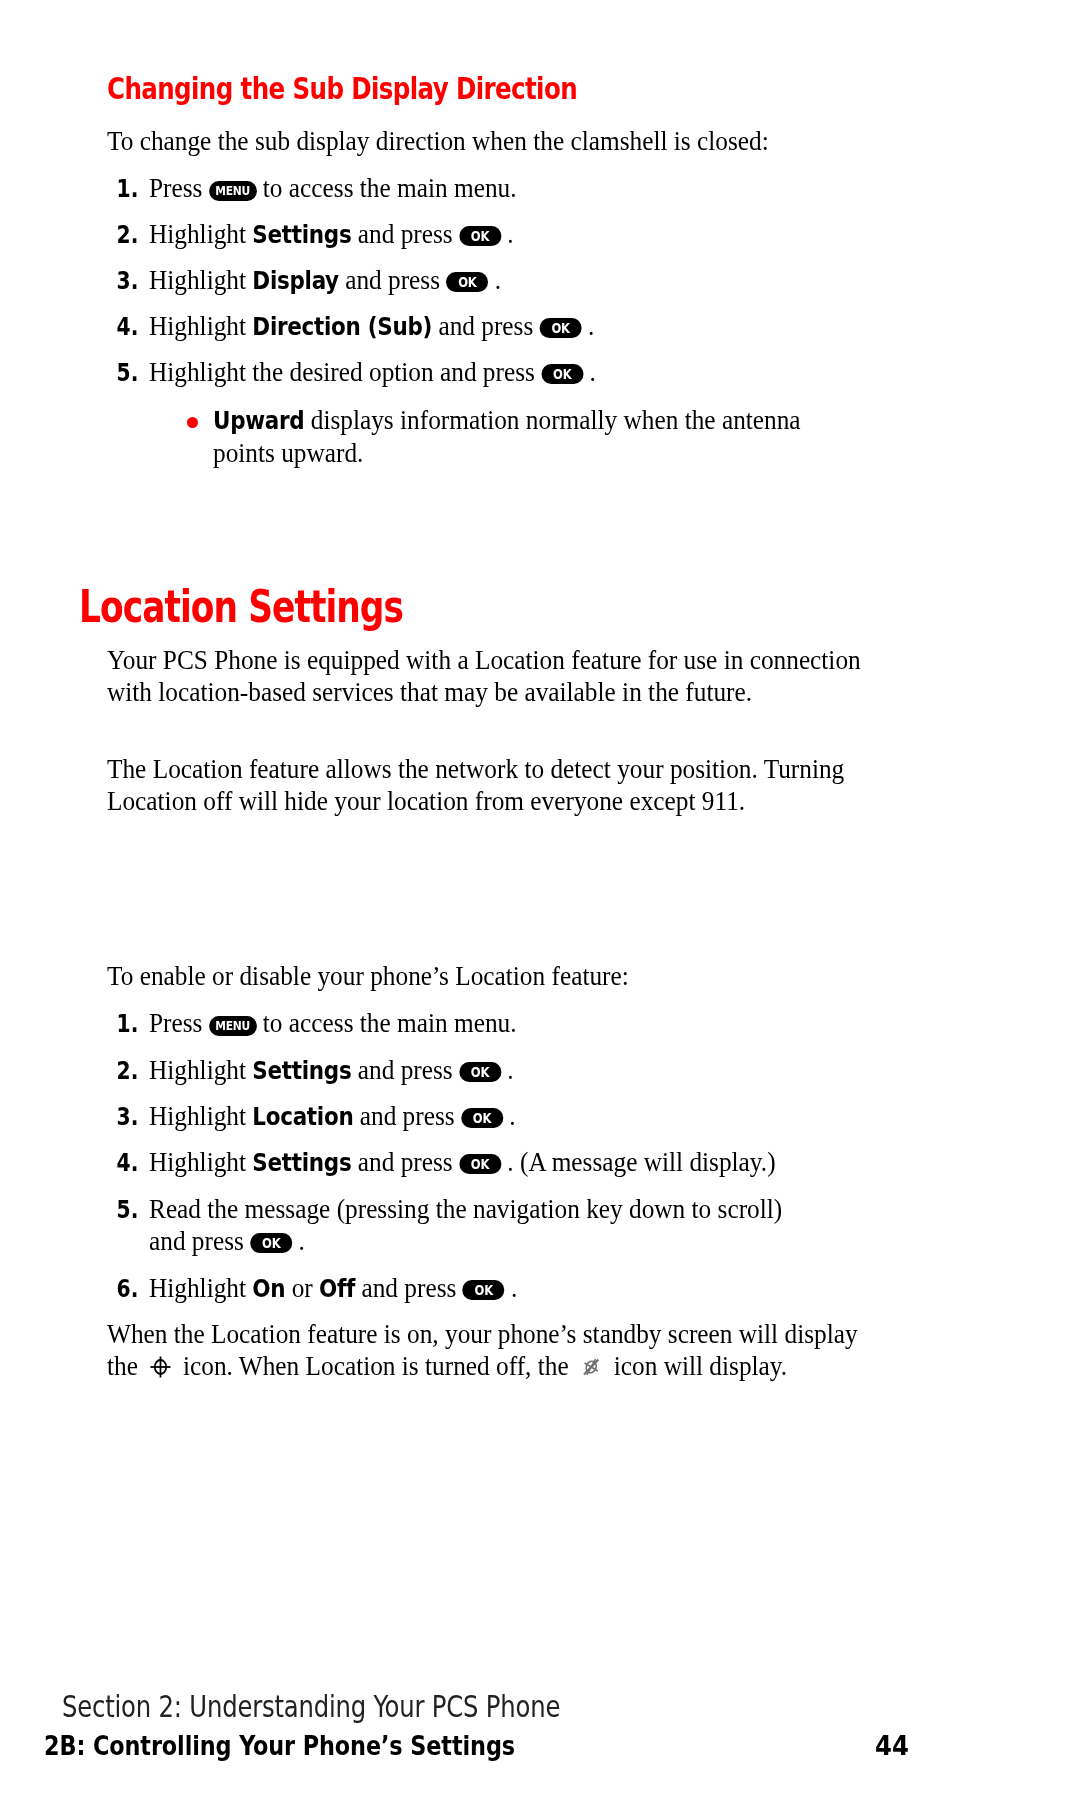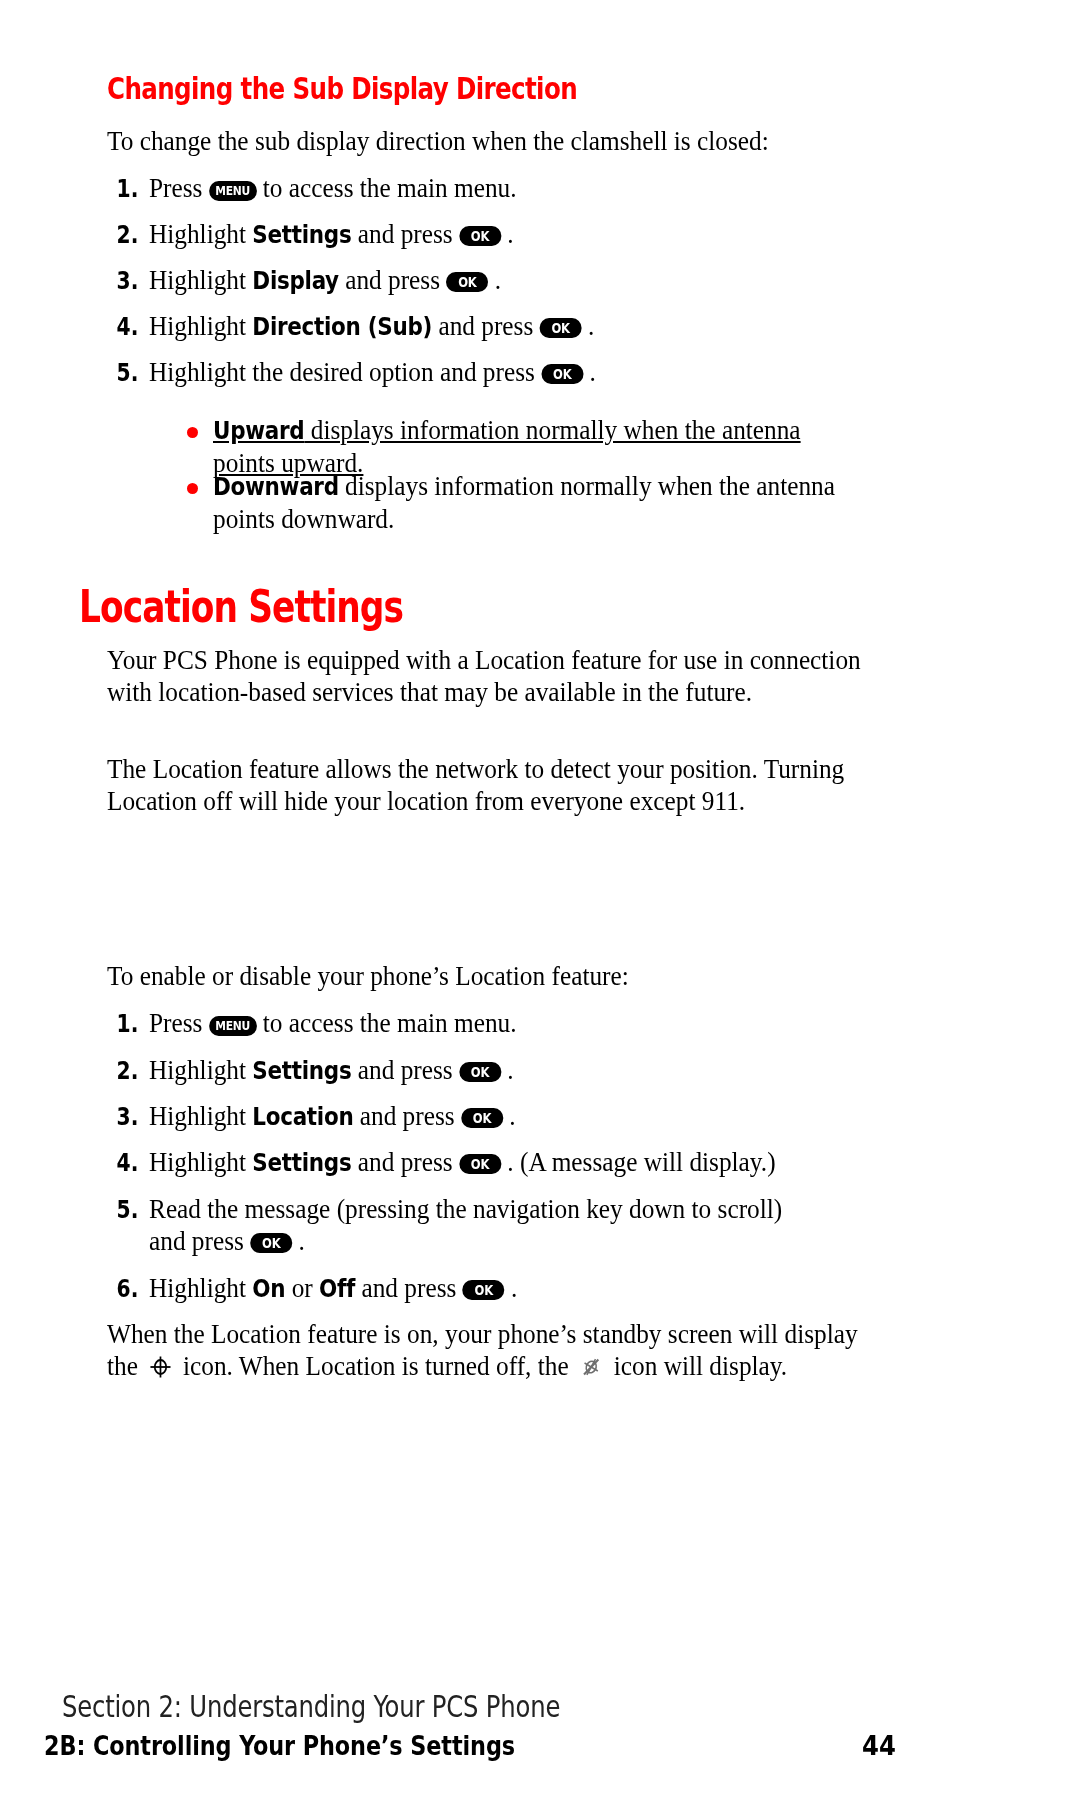--- a/index.html
+++ b/index.html
@@ -193,21 +193,21 @@
     letter-spacing: -0.1px;
     transform: scaleX(0.92);
     transform-origin: left center;
     white-space: nowrap;
   }
   .footer-page {
     position: absolute;
     left: 862px;
     top: 1730px;
     width: 60px;
-    text-align: left;
+    text-align: center;
     font-family: "DejaVu Sans Condensed", "Liberation Sans Narrow", "Liberation Sans", sans-serif;
     font-size: 27px;
     font-weight: bold;
   }
 
   
   .loc-icon {
     display: inline-block;
     width: 24px; height: 24px;
     vertical-align: -4px;
@@ -241,29 +241,25 @@
   <div class="step" style="left:107px; top:310px;">
     <span class="num">4.</span>
     <span class="txt"><span>Highlight </span><b class="kw">Direction (Sub)</b><span> and press </span><span class="key ok">OK</span><span> .</span></span>
   </div>
 
   <div class="step" style="left:107px; top:356px;">
     <span class="num">5.</span>
     <span class="txt"><span>Highlight the desired option and press </span><span class="key ok">OK</span><span> .</span></span>
   </div>
 
-  <div class="bullet" style="left:187px; top:414px; width:700px;text-decoration:underline;">
+  <div class="bullet" style="left:187px; top:404px; width:700px;">
     <span class="dot"></span>
     <span class="btxt"><b class="kw">Upward</b><span> displays information normally when the antenna points upward.</span></span>
   </div>
 
-  <div class="bullet" style="left:187px; top:470px; width:712px;">
-    <span class="dot"></span>
-    <span class="btxt"><b class="kw">Downward</b><span> displays information normally when the antenna points downward.</span></span>
-  </div>
 
   <div class="h-main">Location Settings</div>
 
   <div class="para" style="left:107px; top:644px; width:790px;">Your PCS Phone is equipped with a Location feature for use in connection with location-based services that may be available in the future.</div>
 
   <div class="para" style="left:107px; top:753px; width:790px;">The Location feature allows the network to detect your position. Turning Location off will hide your location from everyone except 911.</div>
 
 
   <div class="para" style="left:107px; top:960px; width:790px;">To enable or disable your phone’s Location feature:</div>
 

